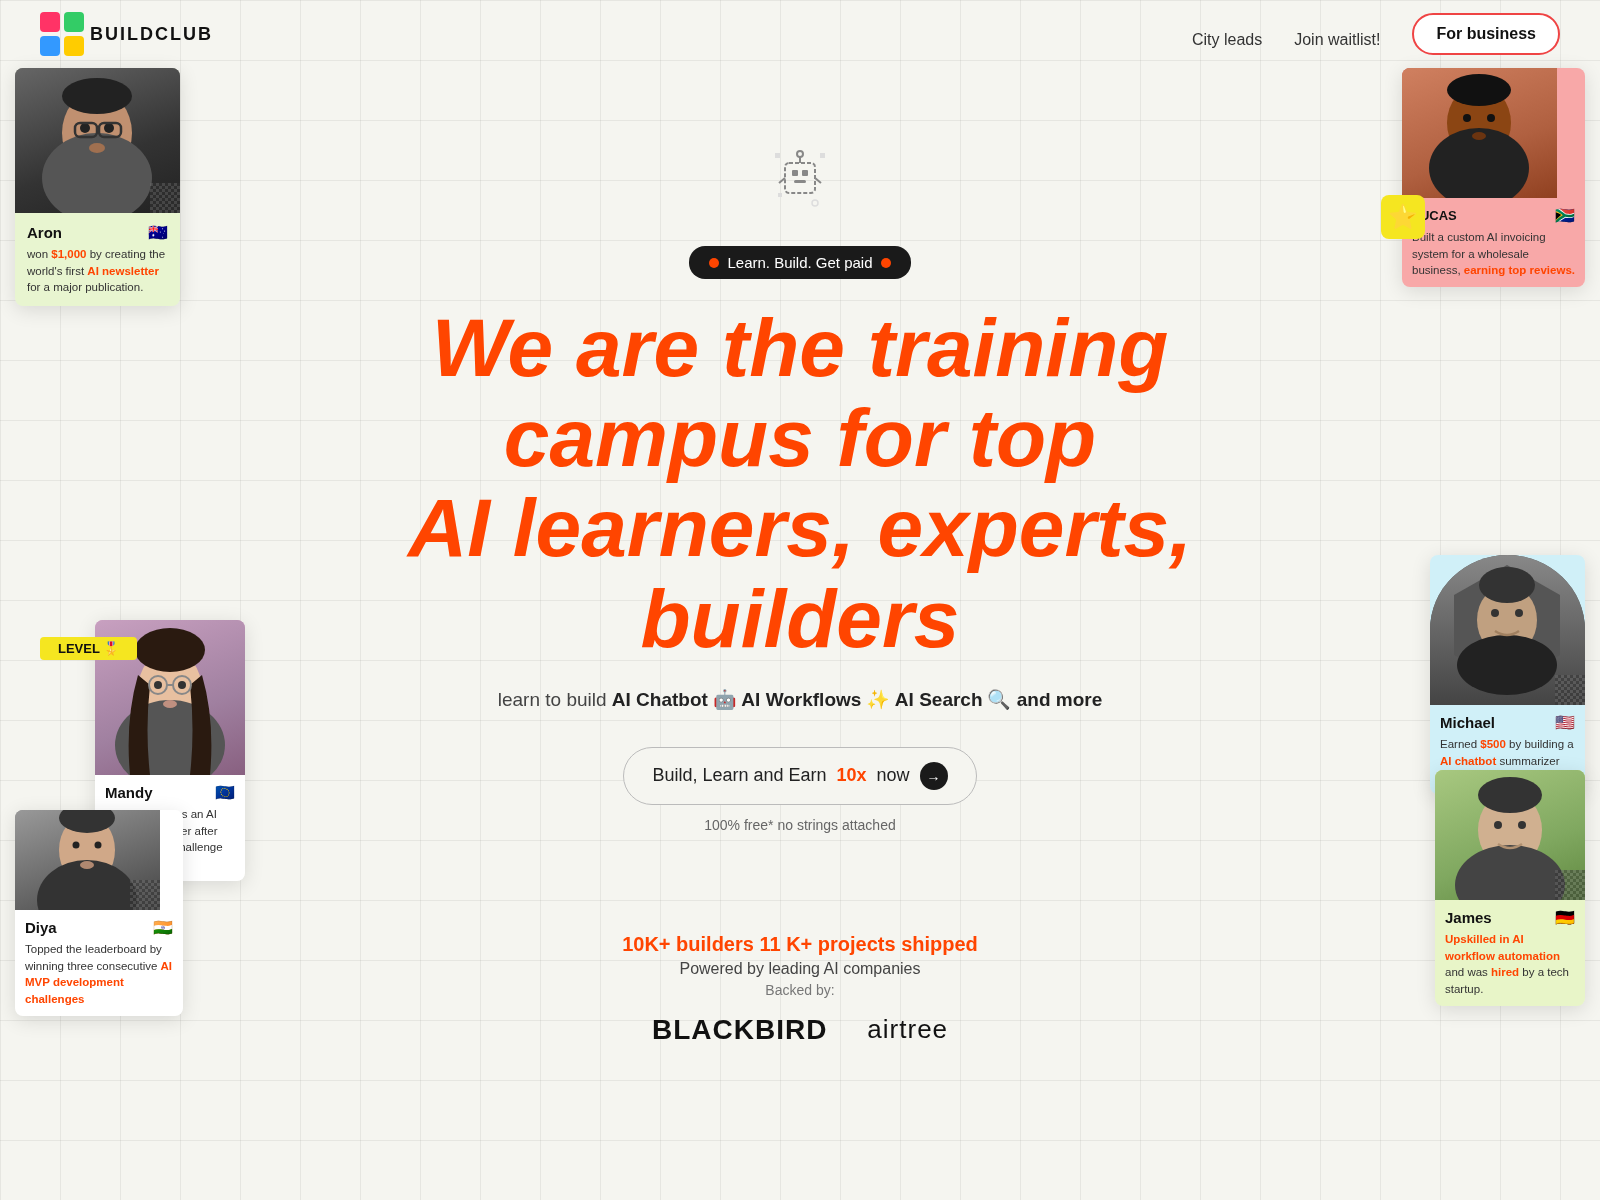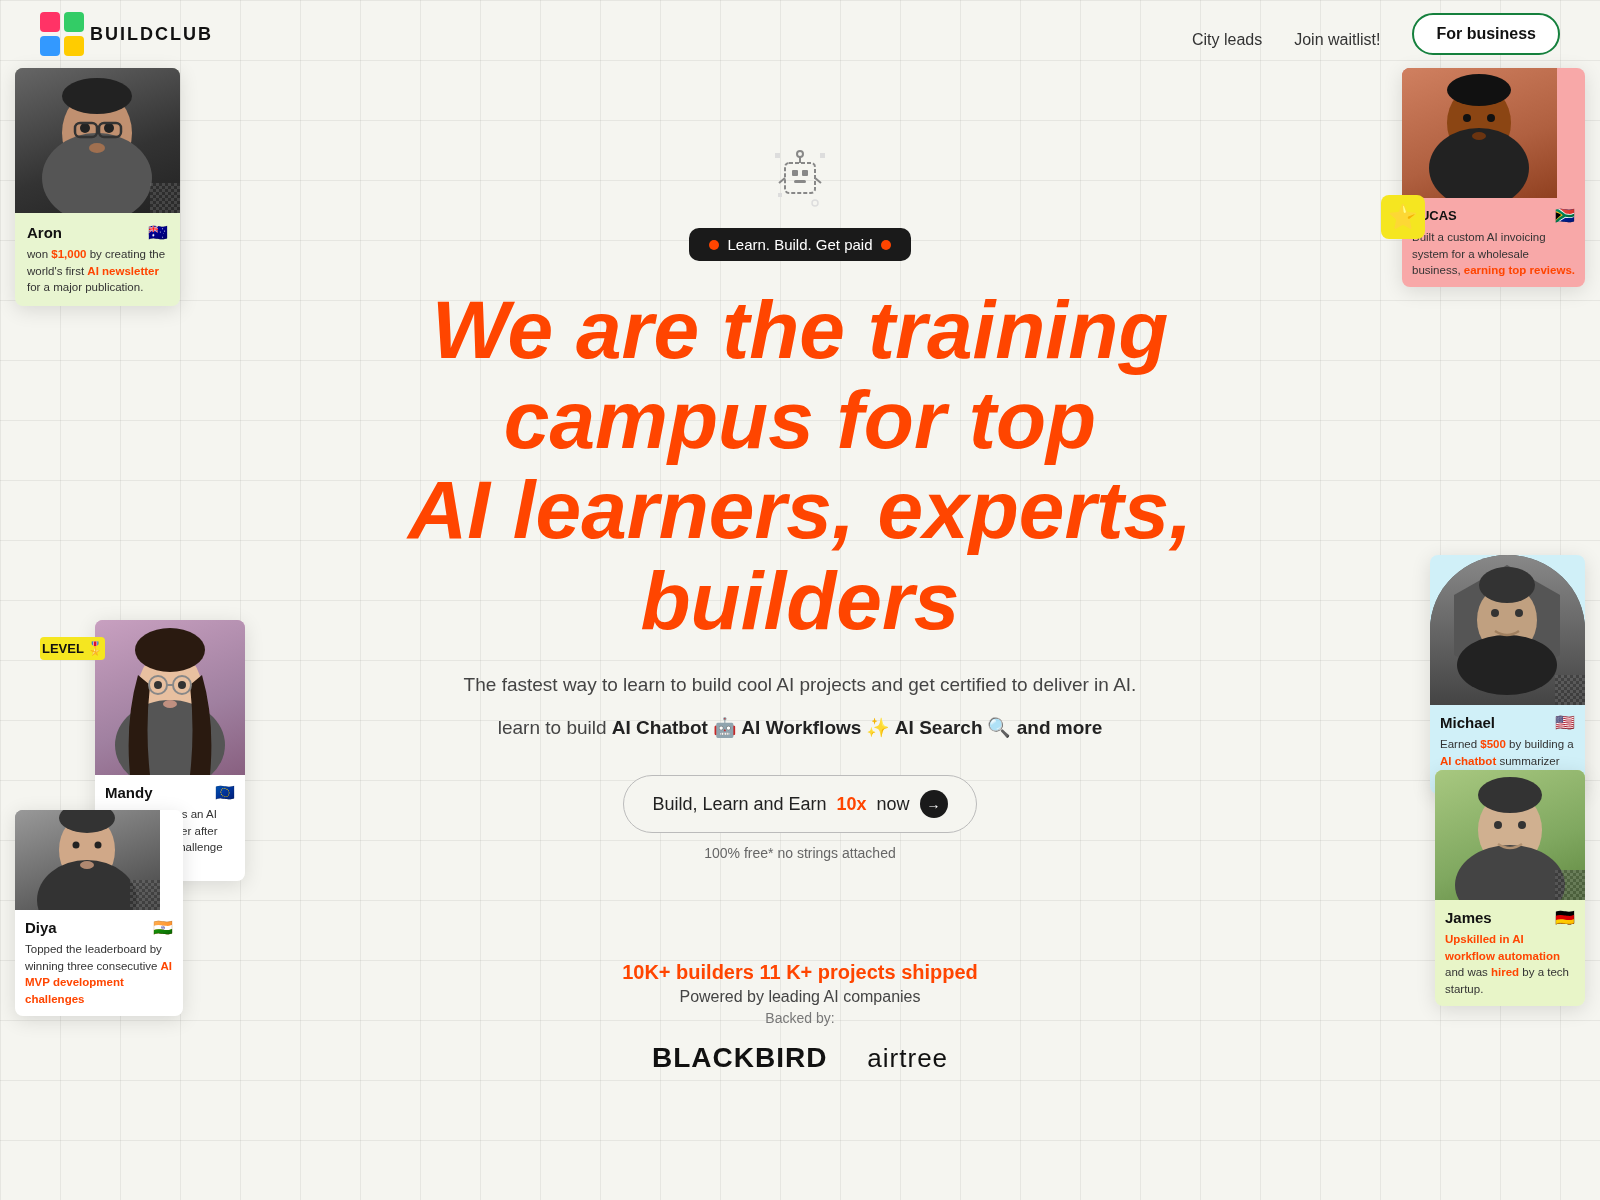--- a/index.html
+++ b/index.html
@@ -67,21 +67,21 @@
     }
     .nav-link {
       font-size: 16px;
       color: #333;
       text-decoration: none;
       cursor: pointer;
       margin-top: 12px;
     }
     .nav-button {
       padding: 10px 22px;
-      border: 2px solid #15803d;
+      border: 2px solid #ef4444;
       border-radius: 50px;
       background: #fff;
       font-size: 16px;
       font-weight: 600;
       cursor: pointer;
       color: #111;
     }
 
     
     .hero {
@@ -89,24 +89,25 @@
       z-index: 2;
       text-align: center;
       padding: 80px 20px 40px;
     }
     .pill-badge {
       display: inline-flex;
       align-items: center;
       gap: 8px;
       background: #1a1a1a;
       color: #fff;
-      border-radius: 10px;
+      border-radius: 16px;
       padding: 8px 20px;
       font-size: 15px;
       margin-bottom: 24px;
+      margin-top: 18px;
     }
     .pill-dot {
       width: 10px;
       height: 10px;
       border-radius: 50%;
       background: #ff4500;
     }
     .hero-title {
       font-size: 82px;
       font-weight: 800;
@@ -363,21 +364,21 @@
     }
 
     
     .level-badge {
       position: absolute;
       z-index: 6;
       top: 637px;
       left: 40px;
       background: #f5e620;
       border-radius: 4px;
-      padding: 4px 2px;
+      padding: 4px 18px;
       font-size: 13px;
       font-weight: 700;
       color: #111;
       display: flex;
       align-items: center;
       gap: 4px;
     }
 
     
     .bot-icon-area {
@@ -611,21 +612,20 @@
     <span>Learn. Build. Get paid</span>
     <span class="pill-dot"></span>
   </div>
 
   
   <h1 class="hero-title">
     <span>We are the training campus for top</span><br>
     <span>AI learners, experts, builders</span>
   </h1>
 
-  <p class="hero-subtitle">The fastest way to learn to build cool AI projects and get certified to deliver in AI.</p>
 
   <p class="hero-learn">
     <span>learn to build</span>
     <span class="highlight"> AI Chatbot 🤖 AI Workflows ✨ AI Search 🔍 and more</span>
   </p>
 
   
   <button class="cta-button">
     <span>Build, Learn and Earn</span>
     <span class="highlight-10x">10x</span>

